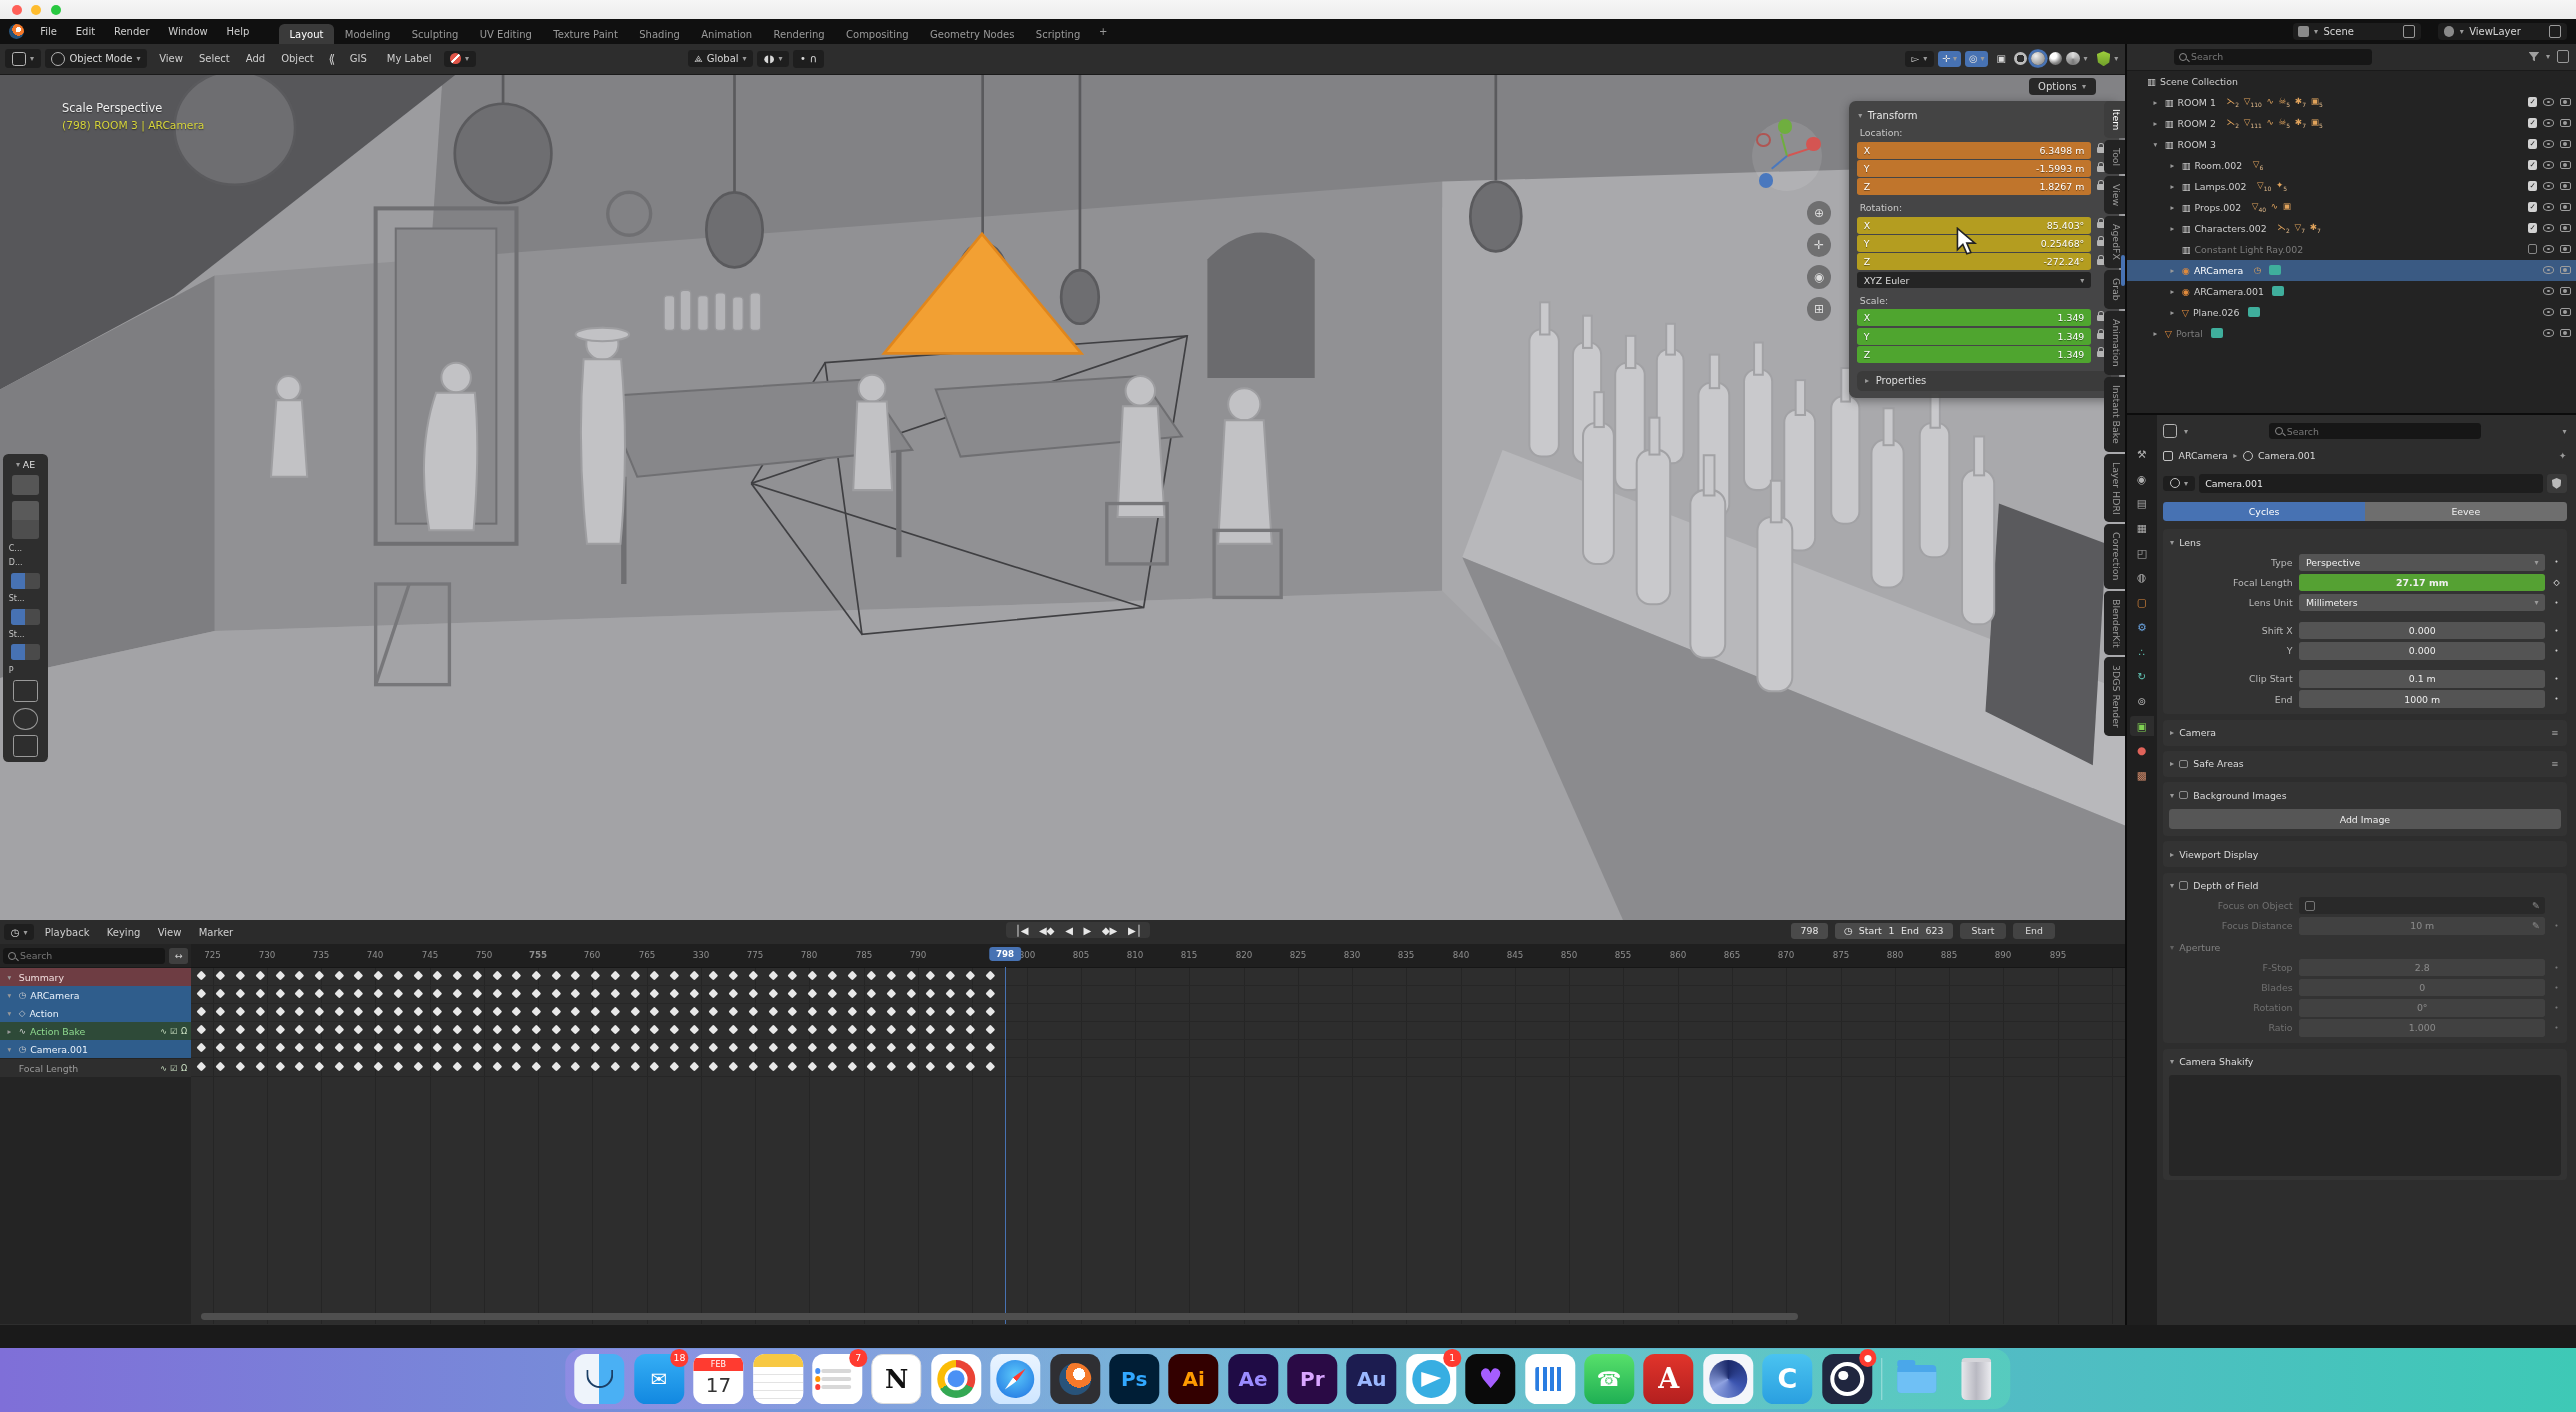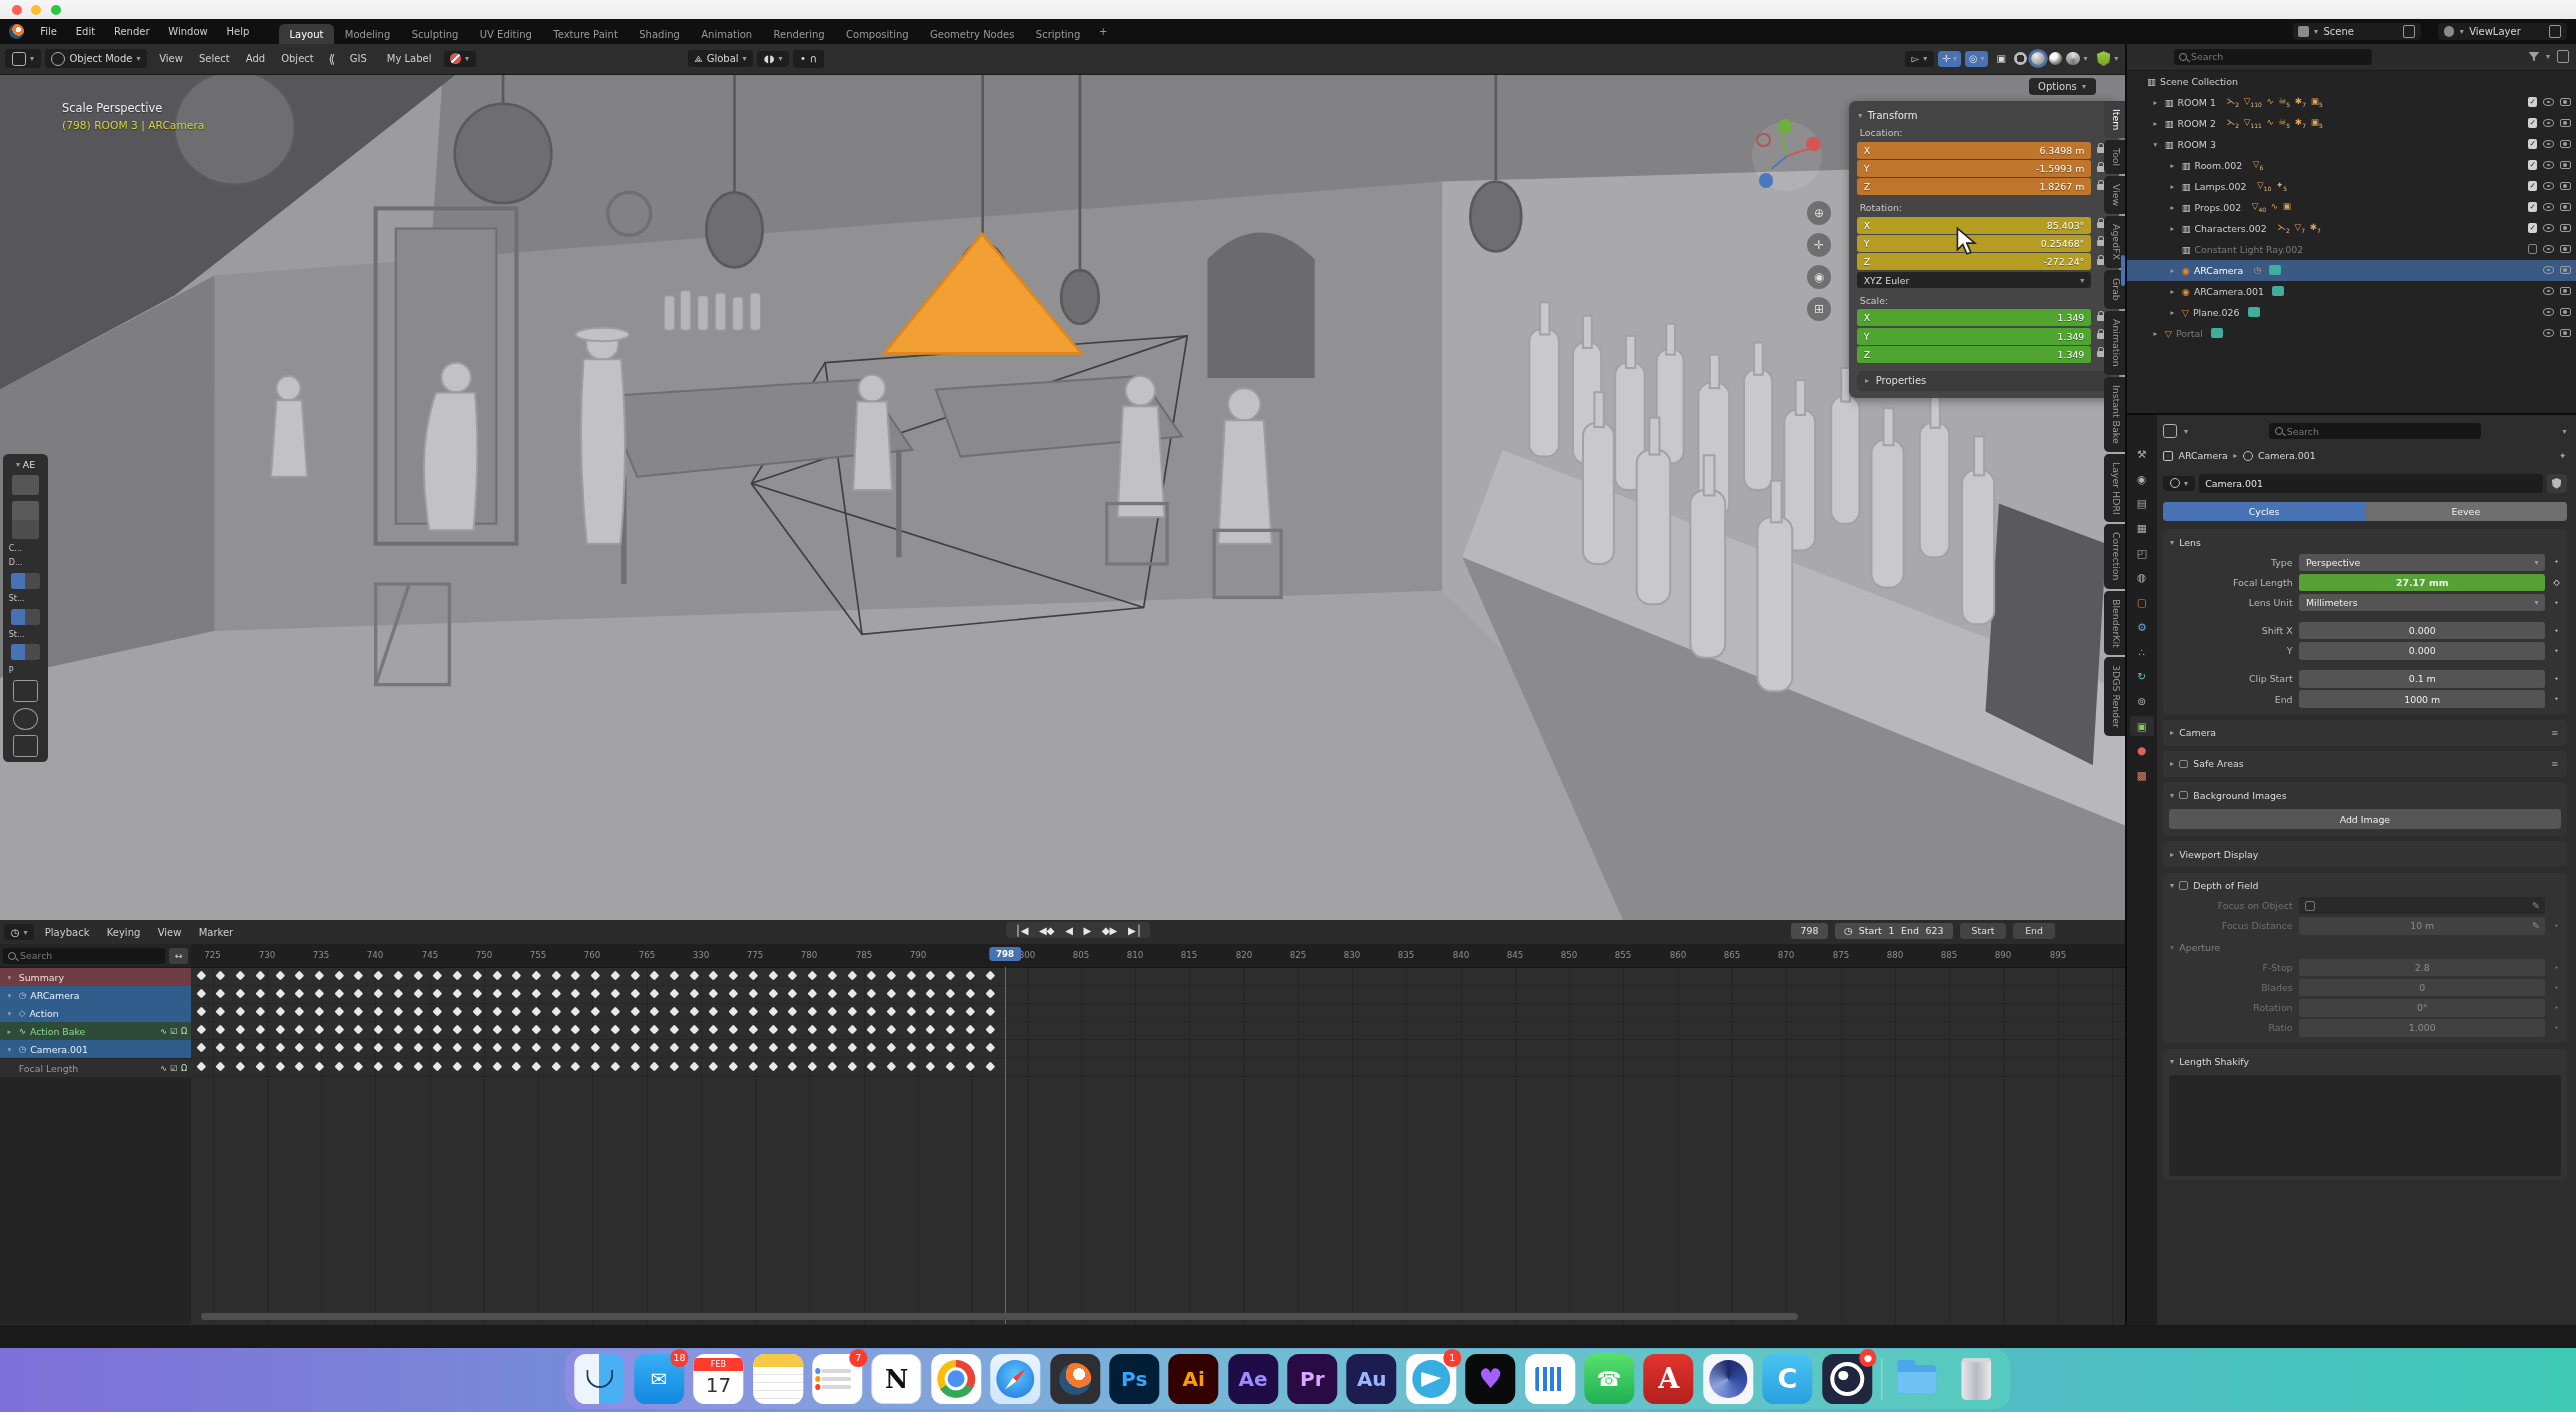--- a/index.html
+++ b/index.html
@@ -970,21 +970,21 @@
             </div>
             <div class="cfline" style="left: 814px;"></div>
           </div>
         <div class="ruler" id="tl-ruler">
             <span class="rlabel" style="left: 21.5px;">725</span>
             <span class="rlabel" style="left: 76px;">730</span>
             <span class="rlabel" style="left: 130px;">735</span>
             <span class="rlabel" style="left: 184px;">740</span>
             <span class="rlabel" style="left: 239px;">745</span>
             <span class="rlabel" style="left: 293px;">750</span>
-            <span class="rlabel" style="left: 347px;">755</span>
+            <span class="rlabel" style="left: 347px; font-weight: bold;">755</span>
             <span class="rlabel" style="left: 401px;">760</span>
             <span class="rlabel" style="left: 456px;">765</span>
             <span class="rlabel" style="left: 510px;">330</span>
             <span class="rlabel" style="left: 564px;">775</span>
             <span class="rlabel" style="left: 618px;">780</span>
             <span class="rlabel" style="left: 673px;">785</span>
             <span class="rlabel" style="left: 727px;">790</span>
             <span class="rlabel" style="left: 836px;">800</span>
             <span class="rlabel" style="left: 890px;">805</span>
             <span class="rlabel" style="left: 944px;">810</span>
@@ -1433,21 +1433,21 @@
                   <div class="pfield">
                     <span>1.000</span>
                   </div>
                   <span class="adot">•</span>
                 </div>
             </div>
           </div>
           <div class="panel">
             <div class="sec-hdr">
                 <span class="chev">▾</span>
-                <span>Length Shakify</span>
+                <span>Camera Shakify</span>
               </div>
             <div class="shakelist"></div>
           </div>
         </div>
       </div>
     </div>
   </div>
 
 
   <div class="desktop">

